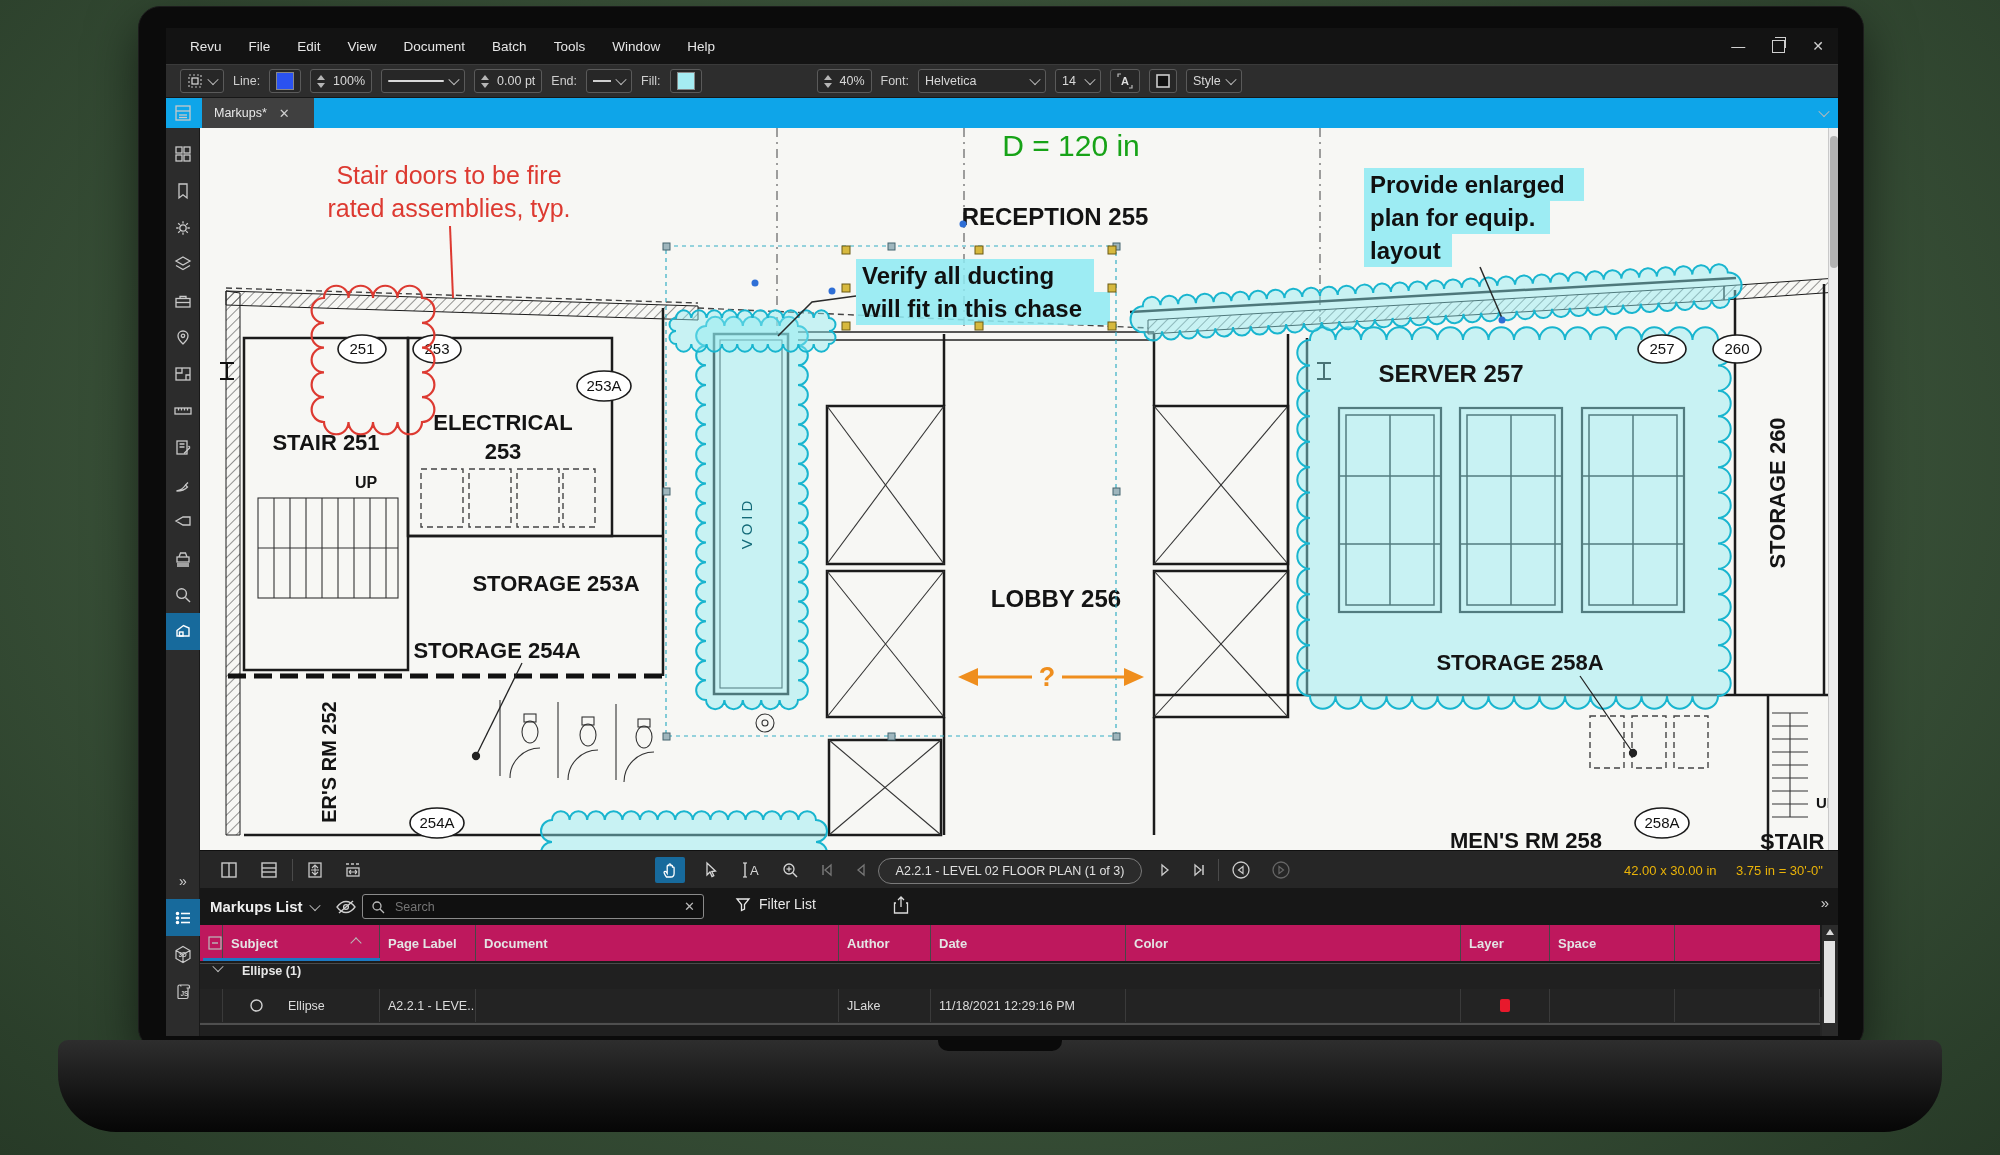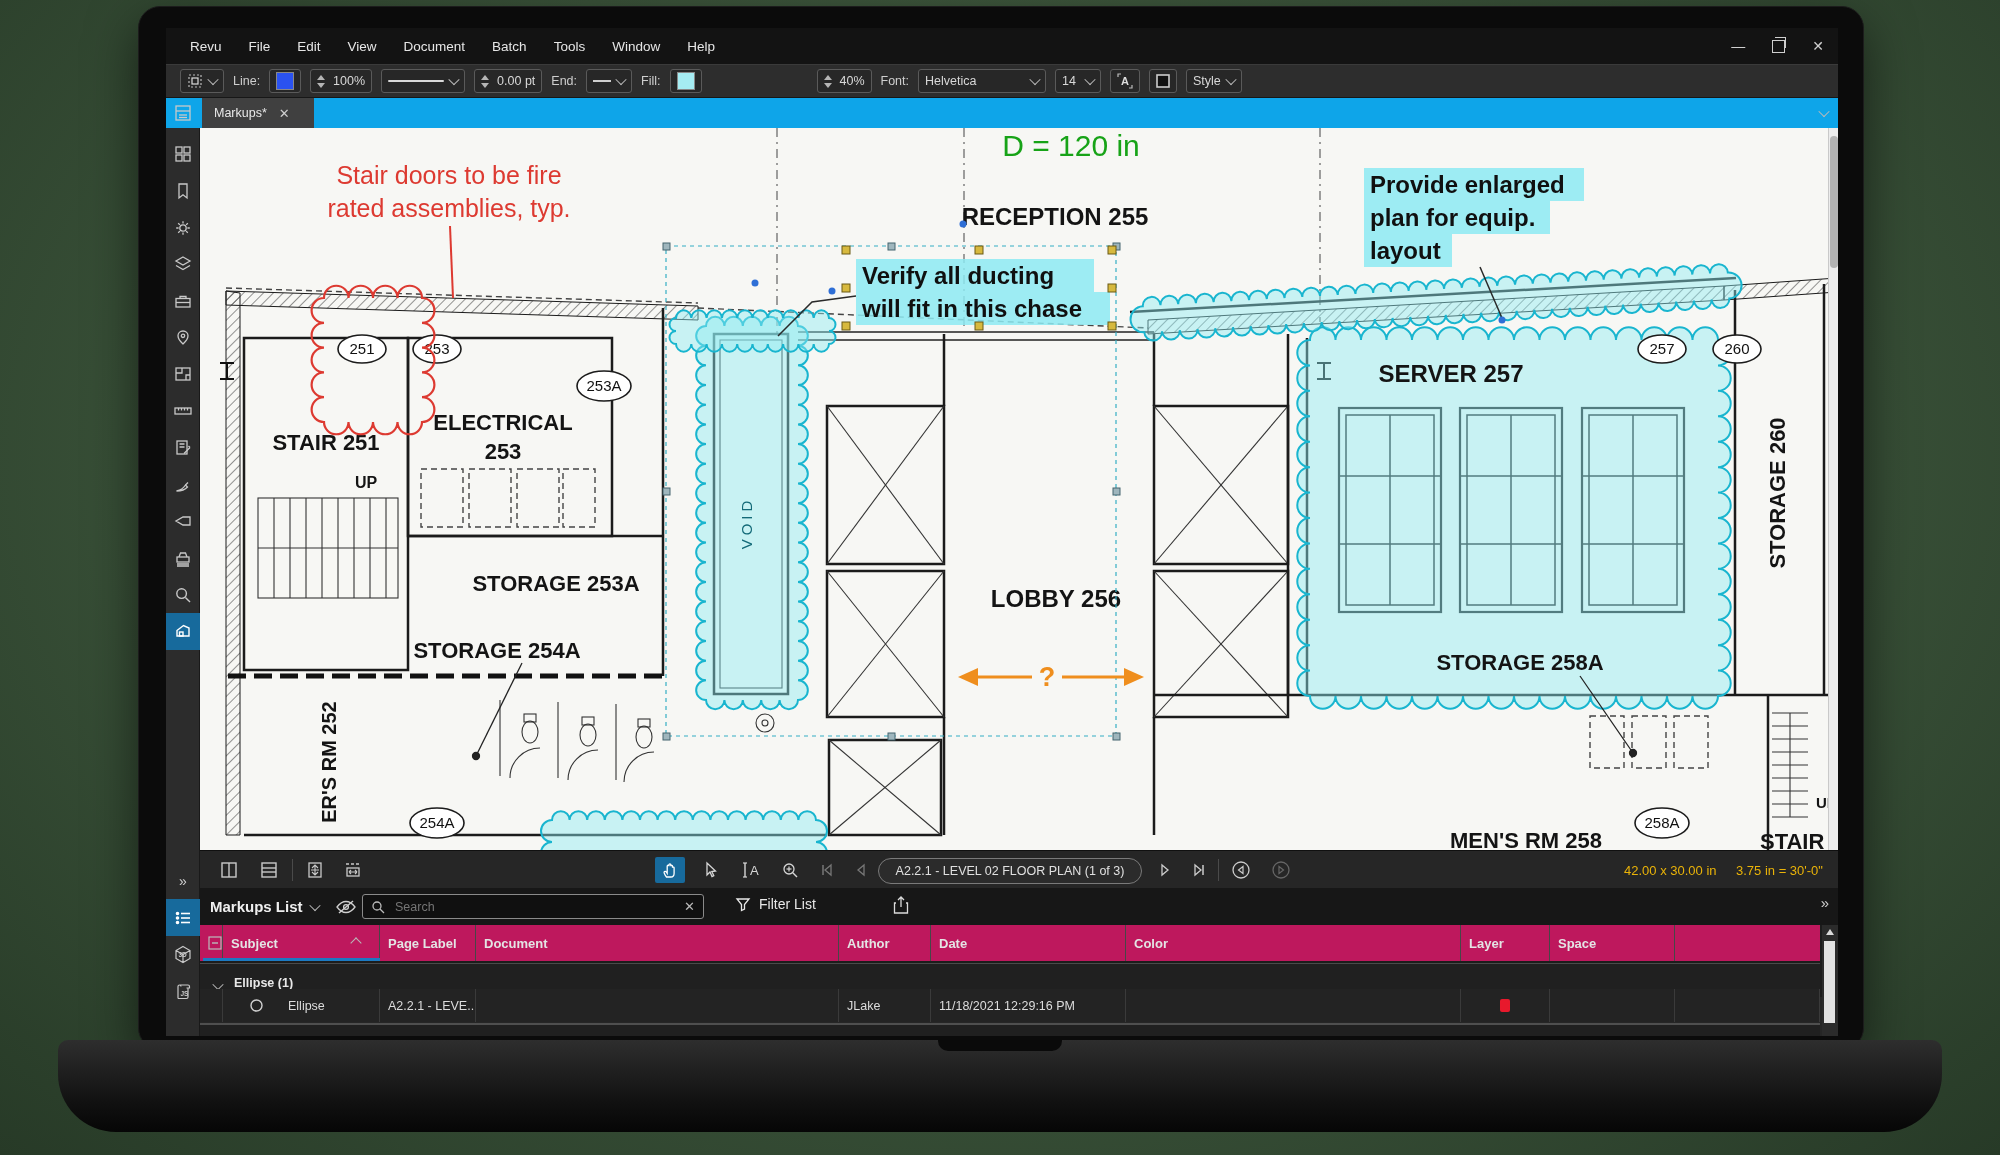--- a/index.html
+++ b/index.html
@@ -86,21 +86,21 @@
   .p-more{position:absolute;right:10px;top:6px;color:#cfcfcf;font-size:15px;letter-spacing:-1px;}
 
   .thead{position:absolute;left:0;top:37px;width:1620px;height:36px;background:#be185d;display:grid;
          grid-template-columns:23px 157px 96px 363px 92px 195px 335px 89px 125px auto;color:#e4e4e4;font-size:13px;font-weight:bold;}
   .thead>div{border-right:1px solid #474747;display:flex;align-items:center;padding-left:8px;box-sizing:border-box;position:relative;}
   .sort-underline{position:absolute;left:3px;top:70px;width:177px;height:3px;background:#1c7ac2;}
   .trow{position:absolute;left:0;width:1620px;display:grid;grid-template-columns:23px 157px 96px 363px 92px 195px 335px 89px 125px auto;
         color:#dcdcdc;font-size:12.5px;background:#232323;}
   .trow>div{border-right:1px solid #3a3a3a;display:flex;align-items:center;padding-left:8px;box-sizing:border-box;overflow:hidden;white-space:nowrap;}
   .grouprow{position:absolute;left:0;top:75px;width:1620px;height:26px;background:#202020;color:#e8e8e8;font-size:12.5px;
-            font-weight:bold;display:flex;align-items:flex-end;border-bottom:1px solid #3a3a3a;border-top:1px solid #4a4a4a;}
+            font-weight:bold;display:flex;align-items:flex-start;border-bottom:1px solid #3a3a3a;border-top:1px solid #4a4a4a;gap:8px;}
   .sliver{position:absolute;left:0;top:135px;width:1620px;height:13px;background:#202020;border-top:2px solid #4f4f4f;}
   .colorchip{width:10px;height:13px;border-radius:2px;}
   .p-vscroll{position:absolute;right:0;top:37px;width:16px;height:111px;background:#2b2b2b;}
   .p-vscroll .pthumb{position:absolute;left:2px;top:16px;width:11px;height:82px;background:#e2e2e2;}
   .p-vscroll .arr{position:absolute;left:4px;top:4px;width:0;height:0;border-left:4px solid transparent;border-right:4px solid transparent;border-bottom:6px solid #dadada;}
 
   svg text{font-family:"Liberation Sans",sans-serif;}
   .roomlbl{font-weight:bold;fill:#141414;}
   .note-red{fill:#dd3a31;font-weight:500;}
   .cloud-red{stroke:#dd3a31;stroke-width:2.2;fill:none;}

